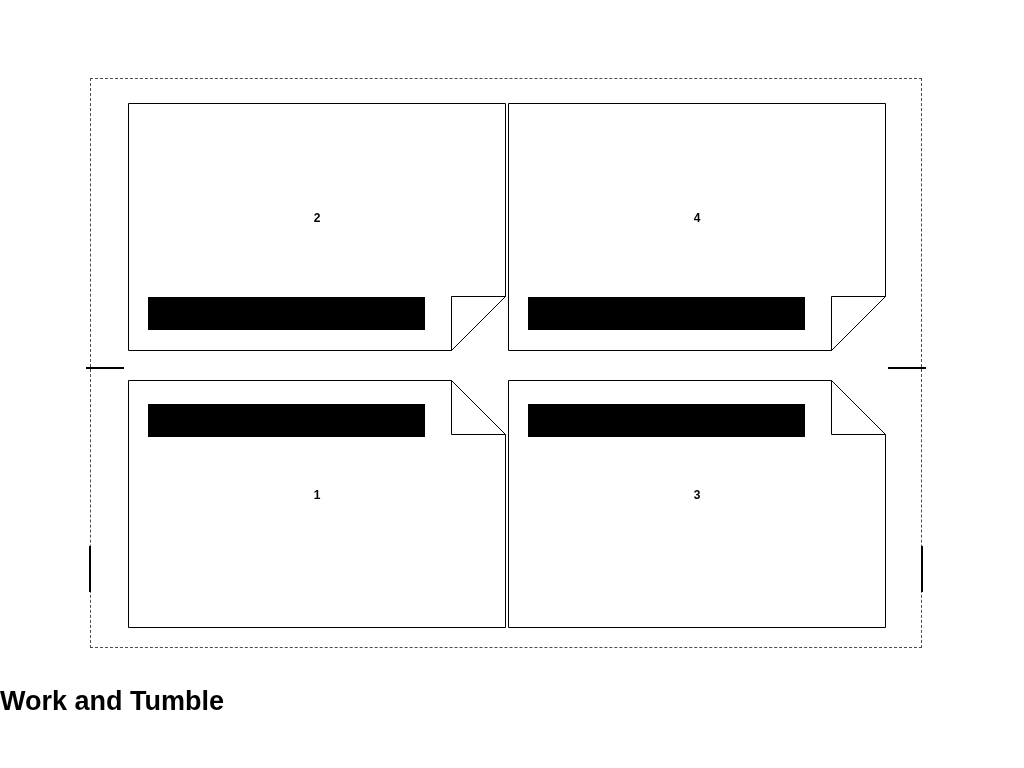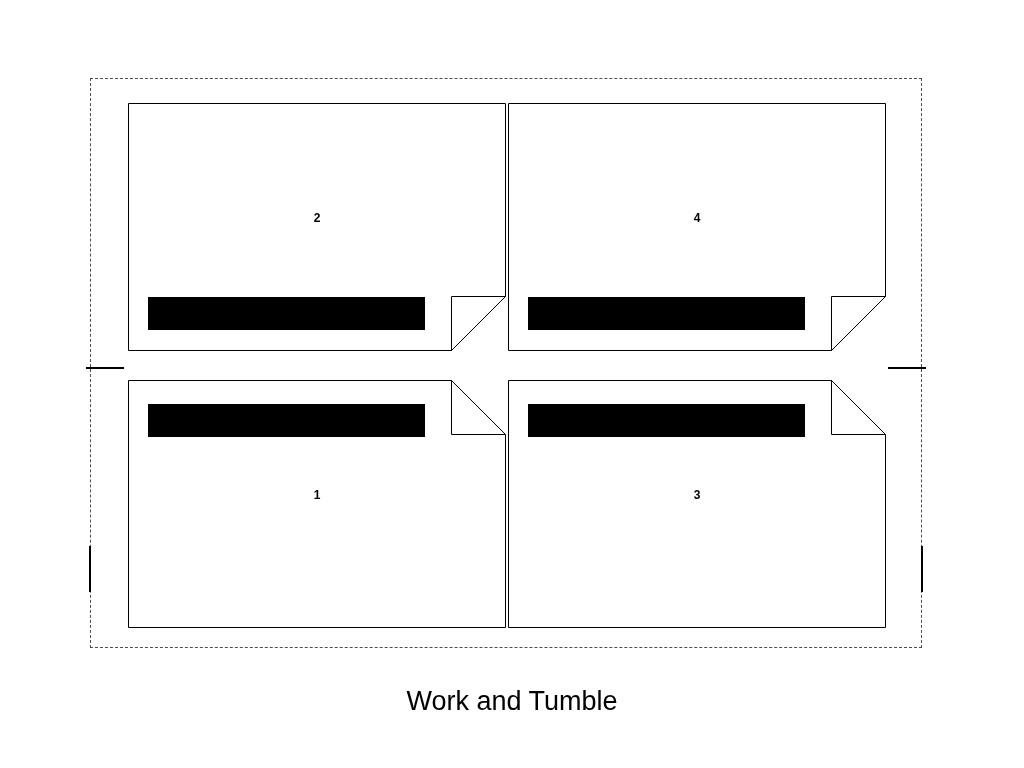--- a/index.html
+++ b/index.html
@@ -29,21 +29,21 @@
   .bar { position:absolute; left:20px; width:277px; height:33px; background:#000; }
   .page-top    .bar { top:194px; }
   .page-bottom .bar { top:24px; }
 
   .mark { position:absolute; background:#000; }
   .mark-h { width:38px; height:2px; }
   .mark-v { width:2px; height:46px; }
 
   .title {
     position:absolute; left:0; right:0; top:686px;
-    text-align:center; font-size:27px; font-weight:normal;
+    font-size:27px; font-weight:bold;
     letter-spacing:0px;
   }
 </style>
 </head>
 <body>
 
 <div class="canvas">
 
   <div class="sheet"></div>
 

